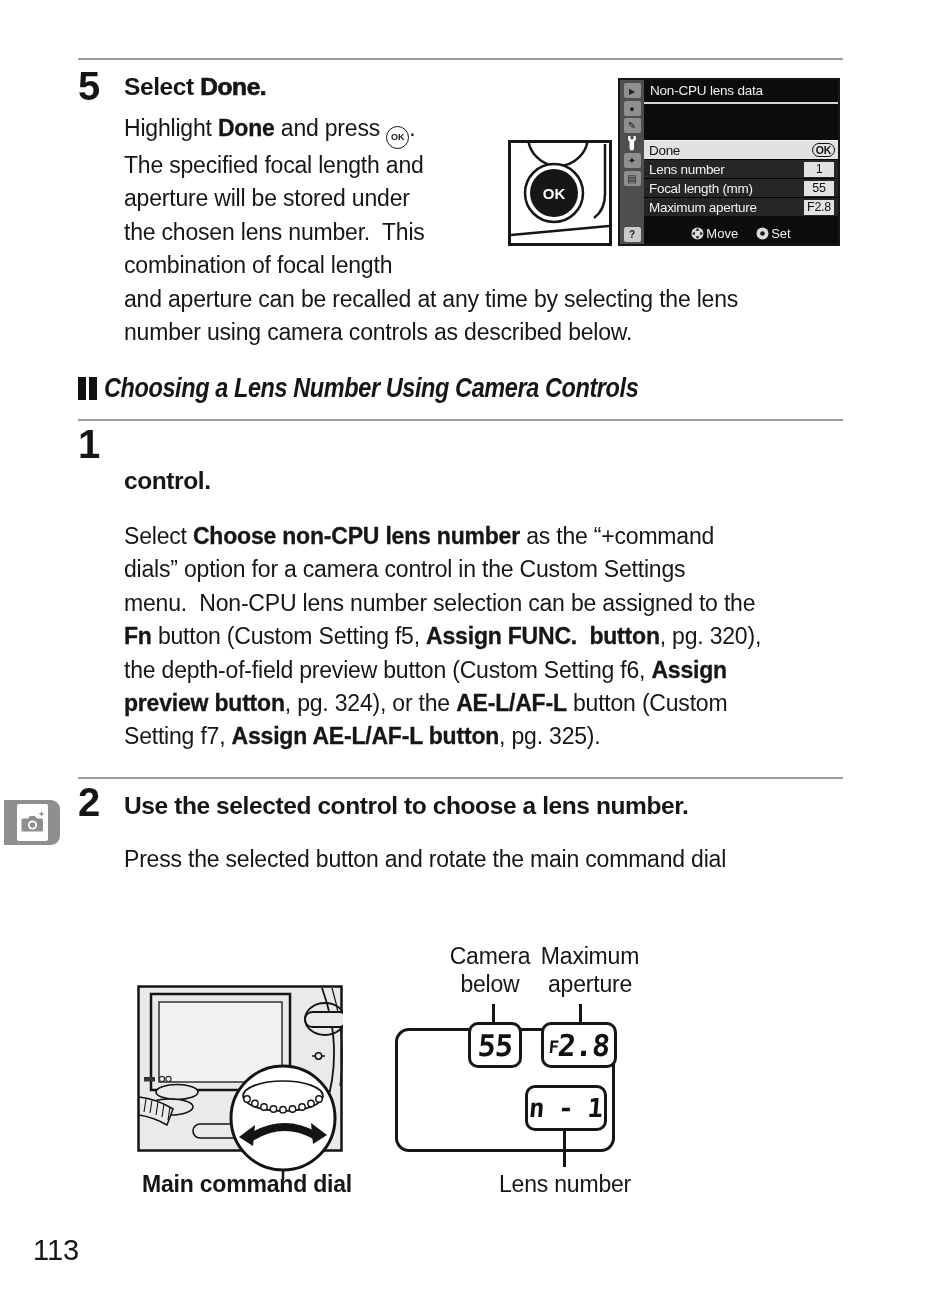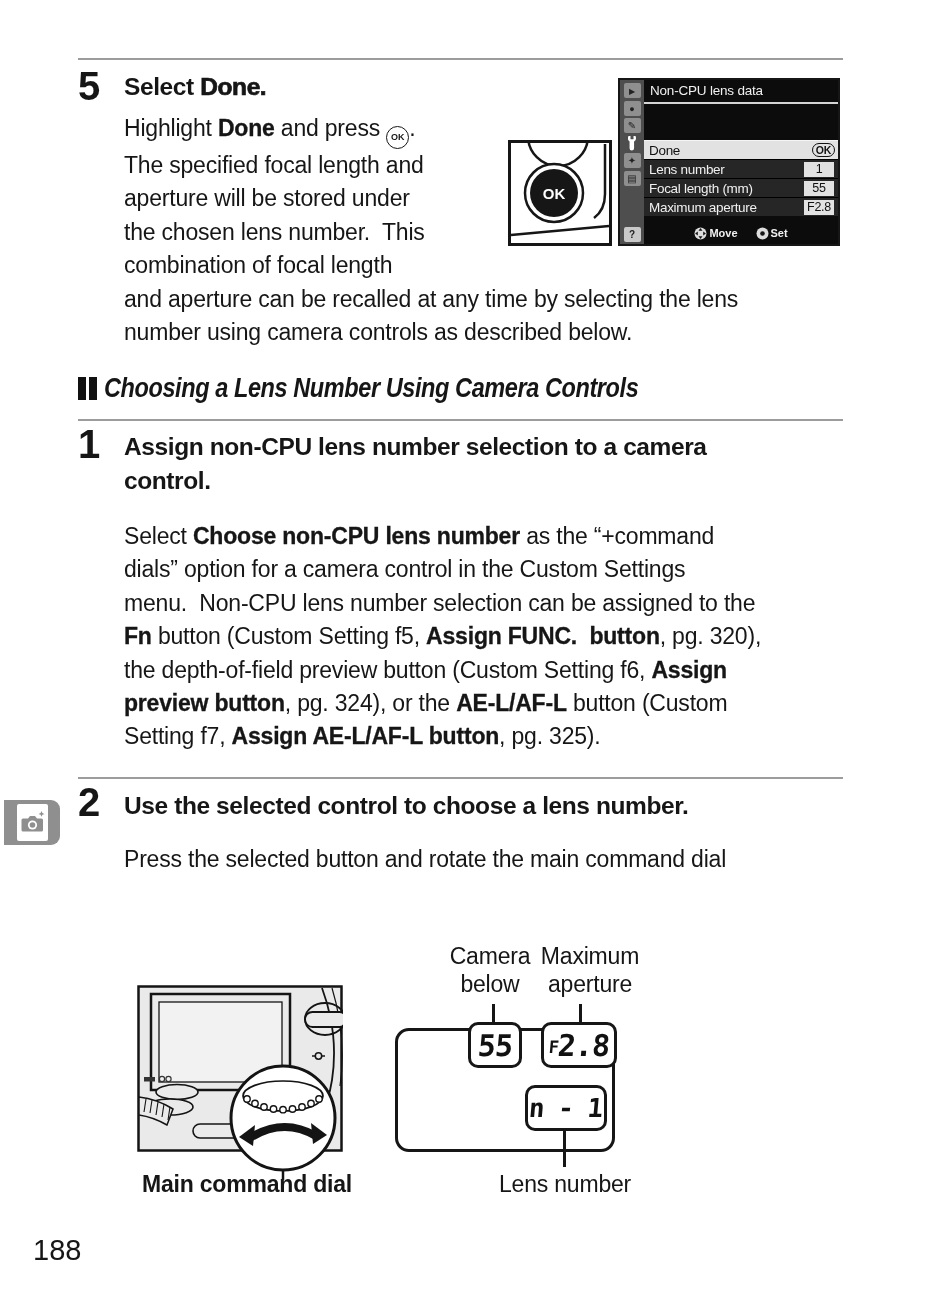--- a/index.html
+++ b/index.html
@@ -47,21 +47,21 @@
   .menu-gap{height:36px;}
   .mrow{height:19px;display:flex;align-items:center;justify-content:space-between;
     padding:0 3px 0 5px;background:#262626;box-sizing:border-box;font-size:13.5px;letter-spacing:-0.3px;}
   .mrow + .mrow{border-top:1px solid #000;}
   .mrow.done{background:#e2e2e2;color:#111;border-top:1px solid #f5f5f5;}
   .ok-badge{border:1.7px solid #111;border-radius:8px;font-size:10.5px;font-weight:700;
     line-height:11px;padding:0.5px 3px;color:#111;}
   .mval{background:#e2e2e2;color:#111;min-width:26px;text-align:center;font-size:12.5px;
     height:15px;line-height:15px;padding:0 2px;margin-right:1px;}
   .menu-footer{margin-top:auto;height:22px;display:flex;align-items:center;justify-content:center;
-    gap:18px;font-size:11px;font-weight:bold;}
+    gap:18px;font-size:13px;}
   .fchip{display:inline-flex;align-items:center;gap:2px;}
   
   .okpanel{position:absolute;left:508px;top:140px;}
   
   .margin-tab{position:absolute;left:4px;top:800px;width:56px;height:45px;background:#8f8f8f;
     border-radius:0 9px 9px 0;}
   .margin-tab .inner{position:absolute;left:13px;top:4px;width:31px;height:37px;background:#fff;
     border-radius:2px;display:flex;align-items:center;justify-content:center;}
   
   .diag-label{position:absolute;font-size:23px;line-height:28px;text-align:center;letter-spacing:-0.2px;}
@@ -153,21 +153,21 @@
 </div>
 
 <div class="sec-marker">
     <i></i>
     <i class="b2"></i>
   </div>
 <div class="sec-head">Choosing a Lens Number Using Camera Controls</div>
 <div class="rule" style="top:419px"></div>
 
 <div class="stepnum" style="left:78px;top:424px">1</div>
-<div class="stephead" style="left:124px;top:430px"><span>Assign non-CPU lens number selection to a camera</span><br><span>control.</span></div>
+<div class="stephead" style="left:124px;top:430px"><br><span>control.</span></div>
 <div class="body-par" style="left:124px;top:520px"><span>Select </span><span class="b">Choose non-CPU lens number</span><span> as the “+command</span><br><span>dials” option for a camera control in the Custom Settings</span><br><span>menu.  Non-CPU lens number selection can be assigned to the</span><br><span class="b">Fn</span><span> button (Custom Setting f5, </span><span class="b">Assign FUNC.  button</span><span>, pg. 320),</span><br><span>the depth-of-field preview button (Custom Setting f6, </span><span class="b">Assign</span><br><span class="b">preview button</span><span>, pg. 324), or the </span><span class="b">AE-L/AF-L</span><span> button (Custom</span><br><span>Setting f7, </span><span class="b">Assign AE-L/AF-L button</span><span>, pg. 325).</span></div>
 
 <div class="rule" style="top:777px"></div>
 
 <div class="margin-tab">
   <div class="inner">
     <svg width="26" height="25" viewBox="0 0 26 25">
       <path d="M21.5 1 l0.9 2 2 0.9 -2 0.9 -0.9 2 -0.9 -2 -2 -0.9 2 -0.9 z" fill="#8f8f8f"></path>
       <path d="M3 8.5 h5 l2 -2.5 h5 l2 2.5 h4.5 a1.5 1.5 0 0 1 1.5 1.5 v10 a1.5 1.5 0 0 1 -1.5 1.5 h-18.5 a1.5 1.5 0 0 1 -1.5 -1.5 v-10 a1.5 1.5 0 0 1 1.5 -1.5 z" fill="#8f8f8f"></path>
       <circle cx="12.5" cy="15" r="4.6" fill="#ffffff"></circle>
@@ -242,13 +242,13 @@
     <span class="lcd" style="font-size:30px">2.8</span>
 </div>
 <div class="lcd-box" style="left:525px;top:1085px;width:82px;height:46px">
   <span class="lcd" style="font-size:26px">n - 1</span>
 </div>
 
 <div class="callout-v" style="left:563px;top:1131px;height:36px"></div>
 <div class="diag-label bold" style="left:127px;top:1170px;width:240px">Main command dial</div>
 <div class="diag-label" style="left:495px;top:1170px;width:140px">Lens number</div>
 
-<div class="pagenum">188</div>
+<div class="pagenum">113</div>
 
 </body></html>

